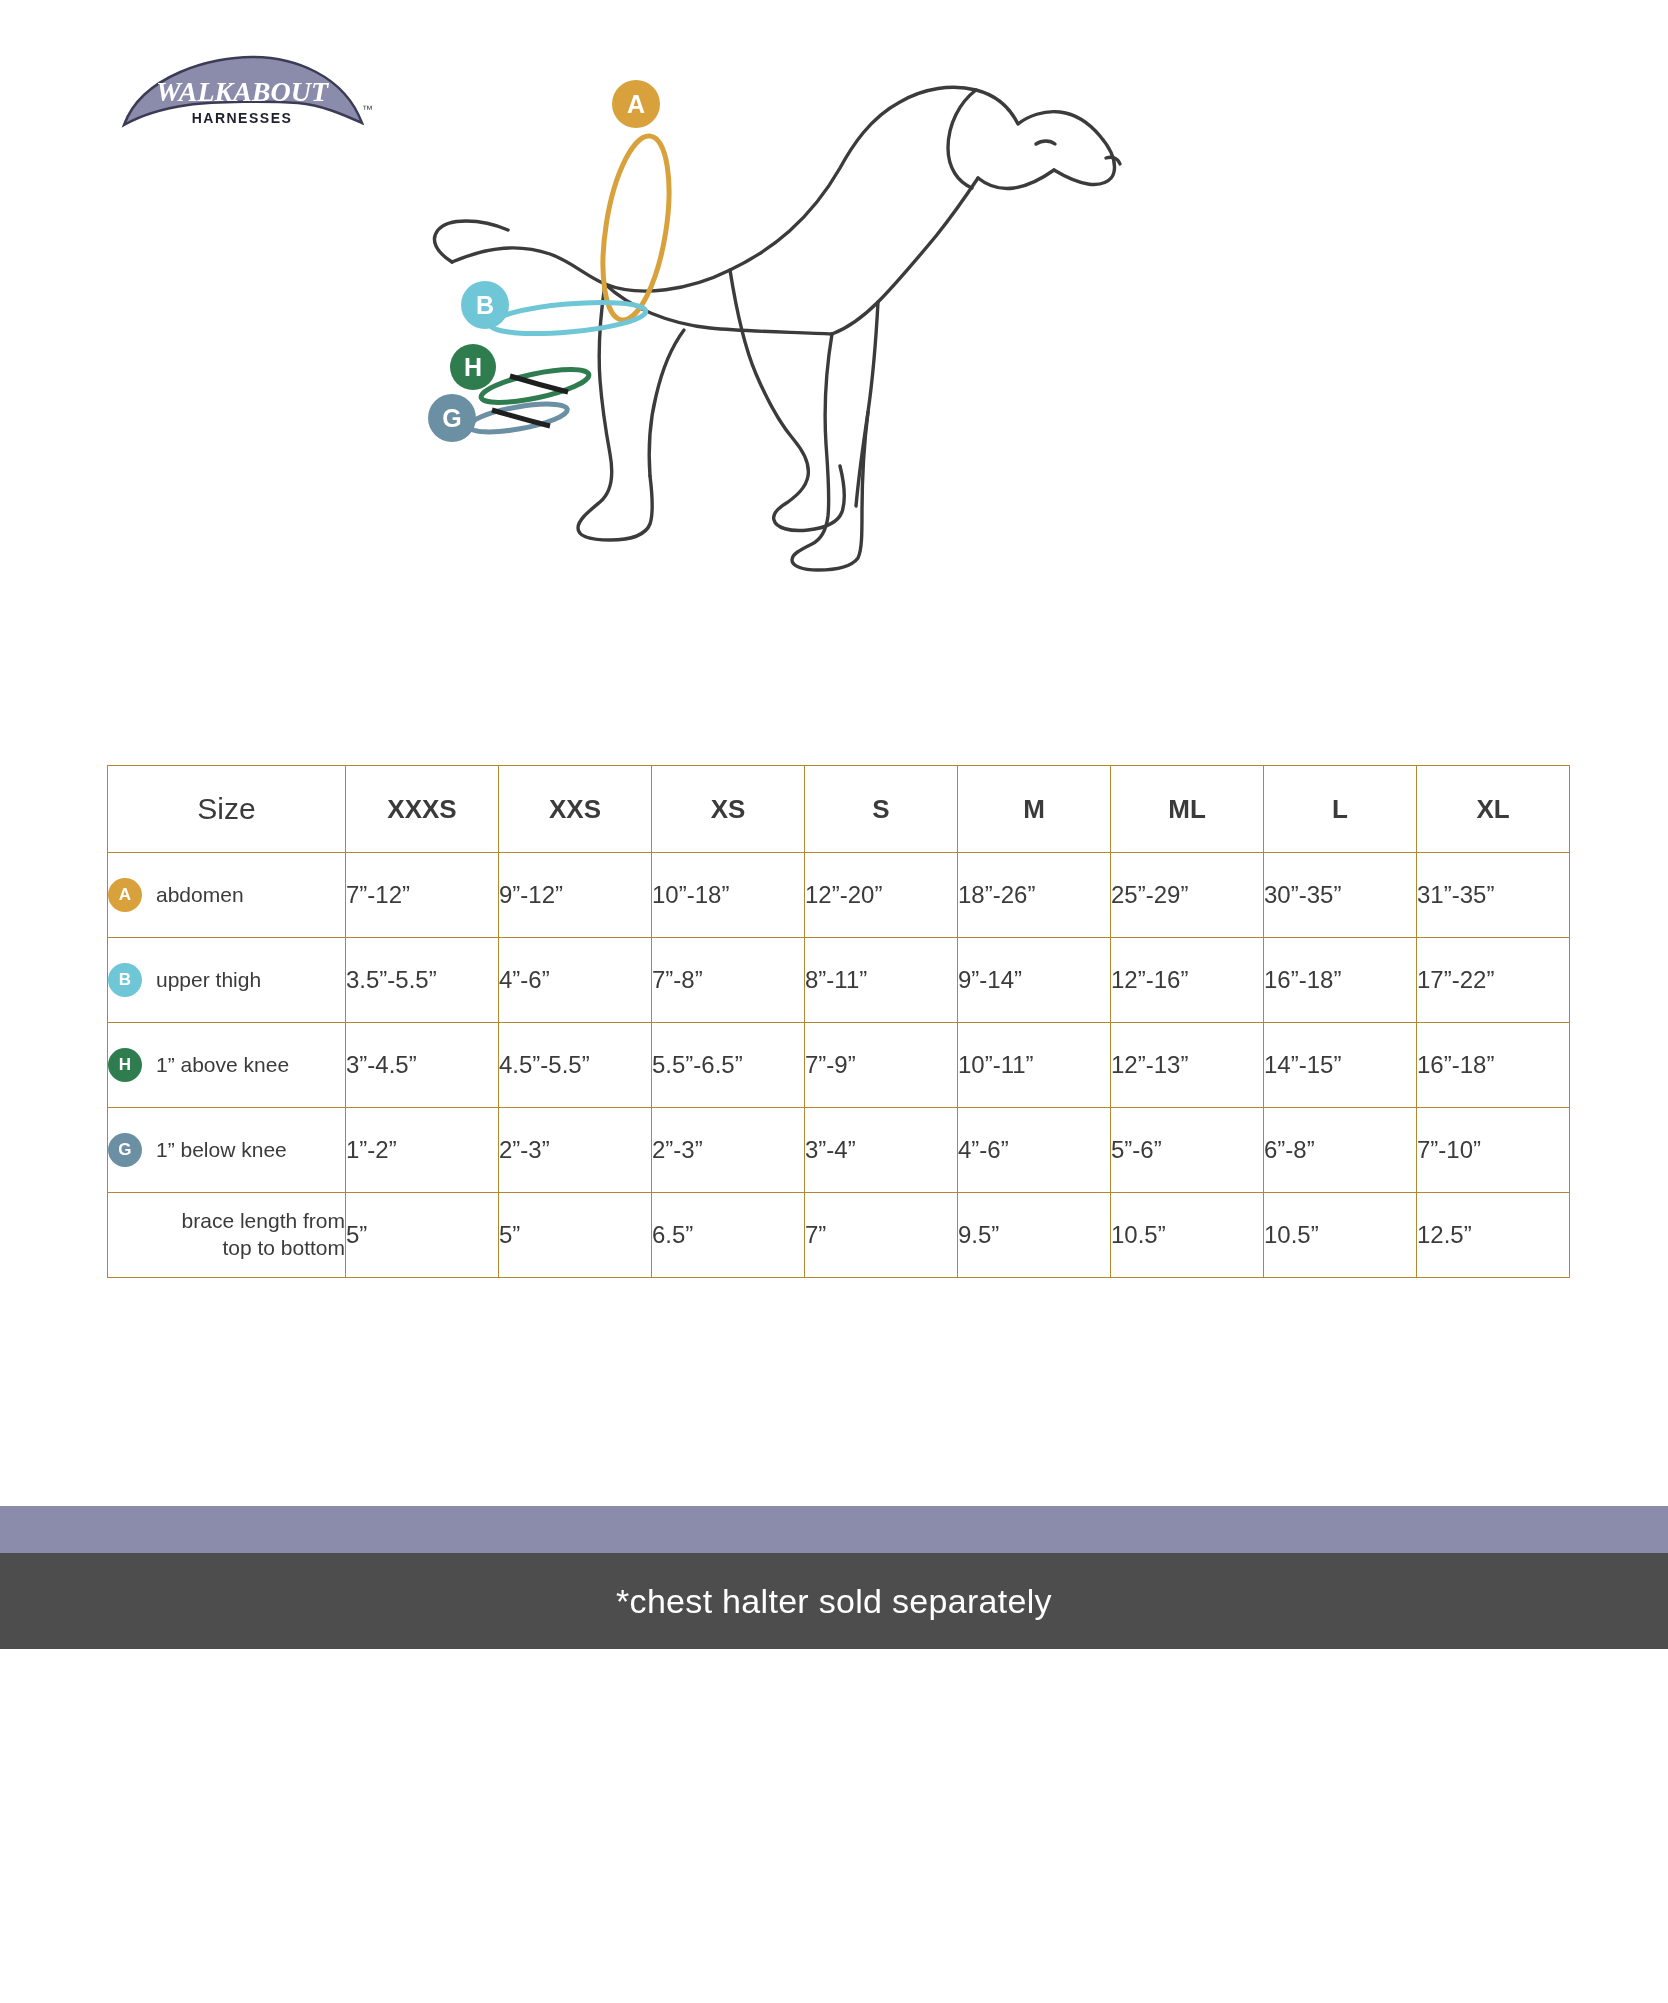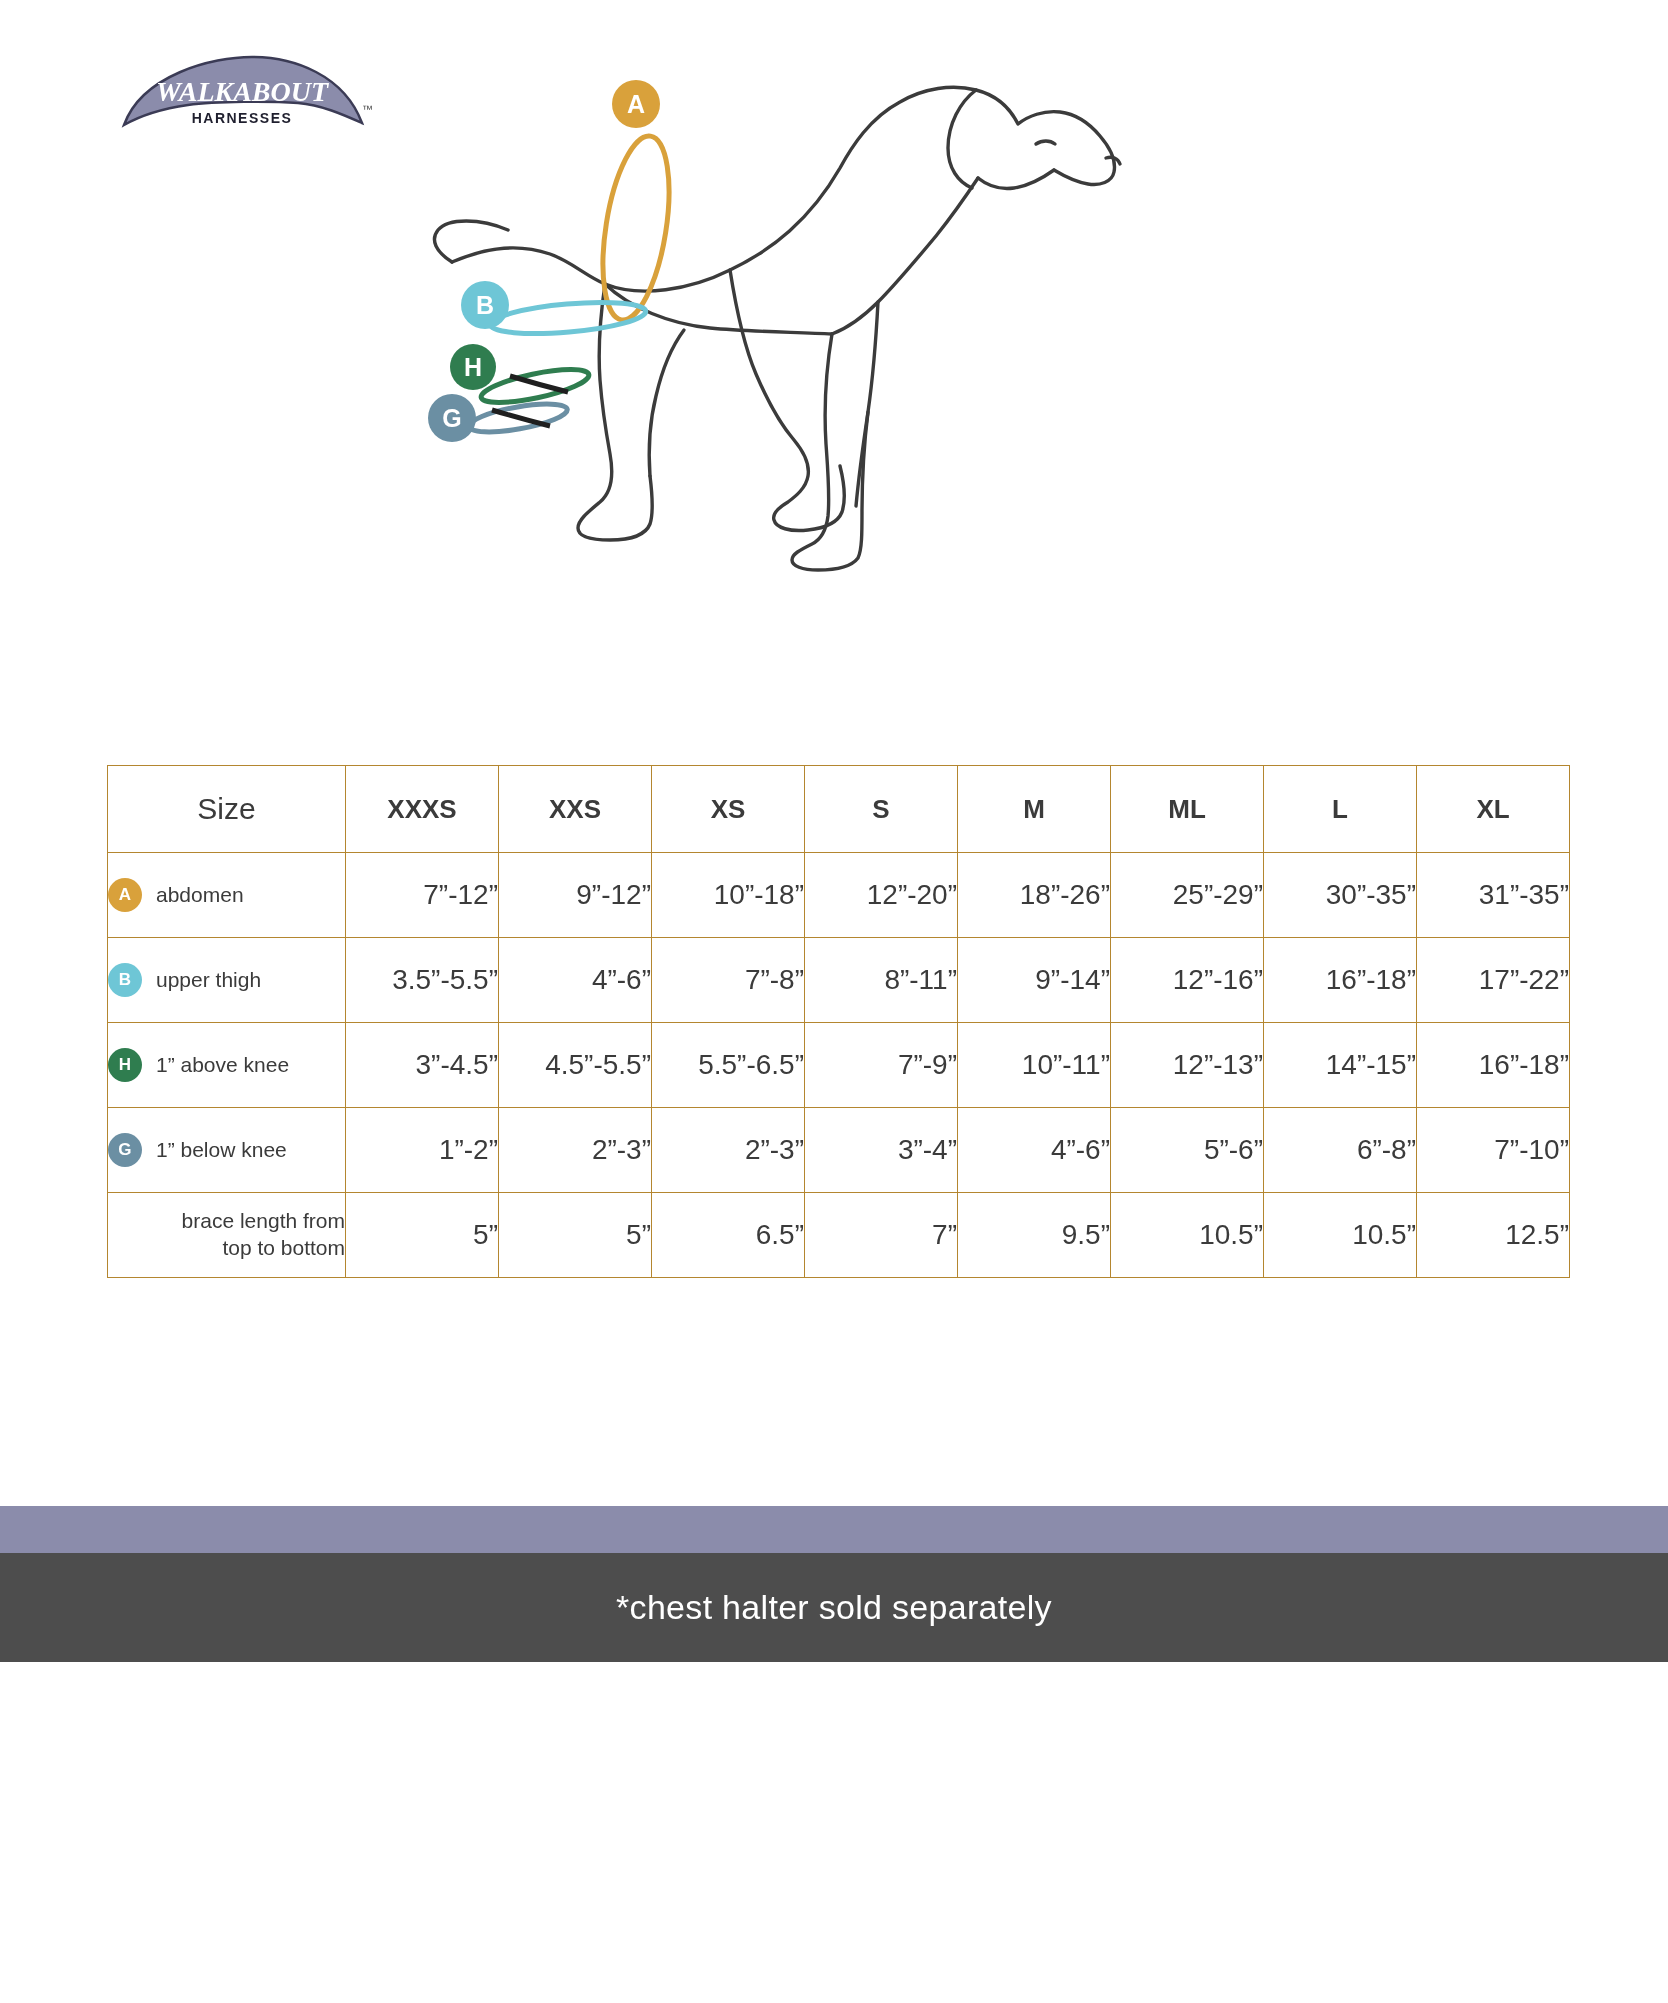--- a/index.html
+++ b/index.html
@@ -105,40 +105,40 @@
   .label-text {
     font-size: 21px;
     color: #3b3b3b;
     line-height: 1.28;
   }
   .label-right {
     text-align: right;
     width: 100%;
   }
   td.value {
-    text-align: right;
-    font-size: 28px;
+    text-align: left;
+    font-size: 24px;
     color: #3b3b3b;
   }
 
   
   .bar-purple {
     position: absolute;
     left: 0;
     top: 1506px;
     width: 1668px;
     height: 47px;
     background: #8b8cab;
   }
   .bar-dark {
     position: absolute;
     left: 0;
     top: 1553px;
     width: 1668px;
-    height: 109px;
+    height: 96px;
     background: #4d4d4d;
     display: flex;
     align-items: center;
     justify-content: center;
   }
   .bar-dark-text {
     color: #ffffff;
     font-size: 34px;
     letter-spacing: .3px;
   }

